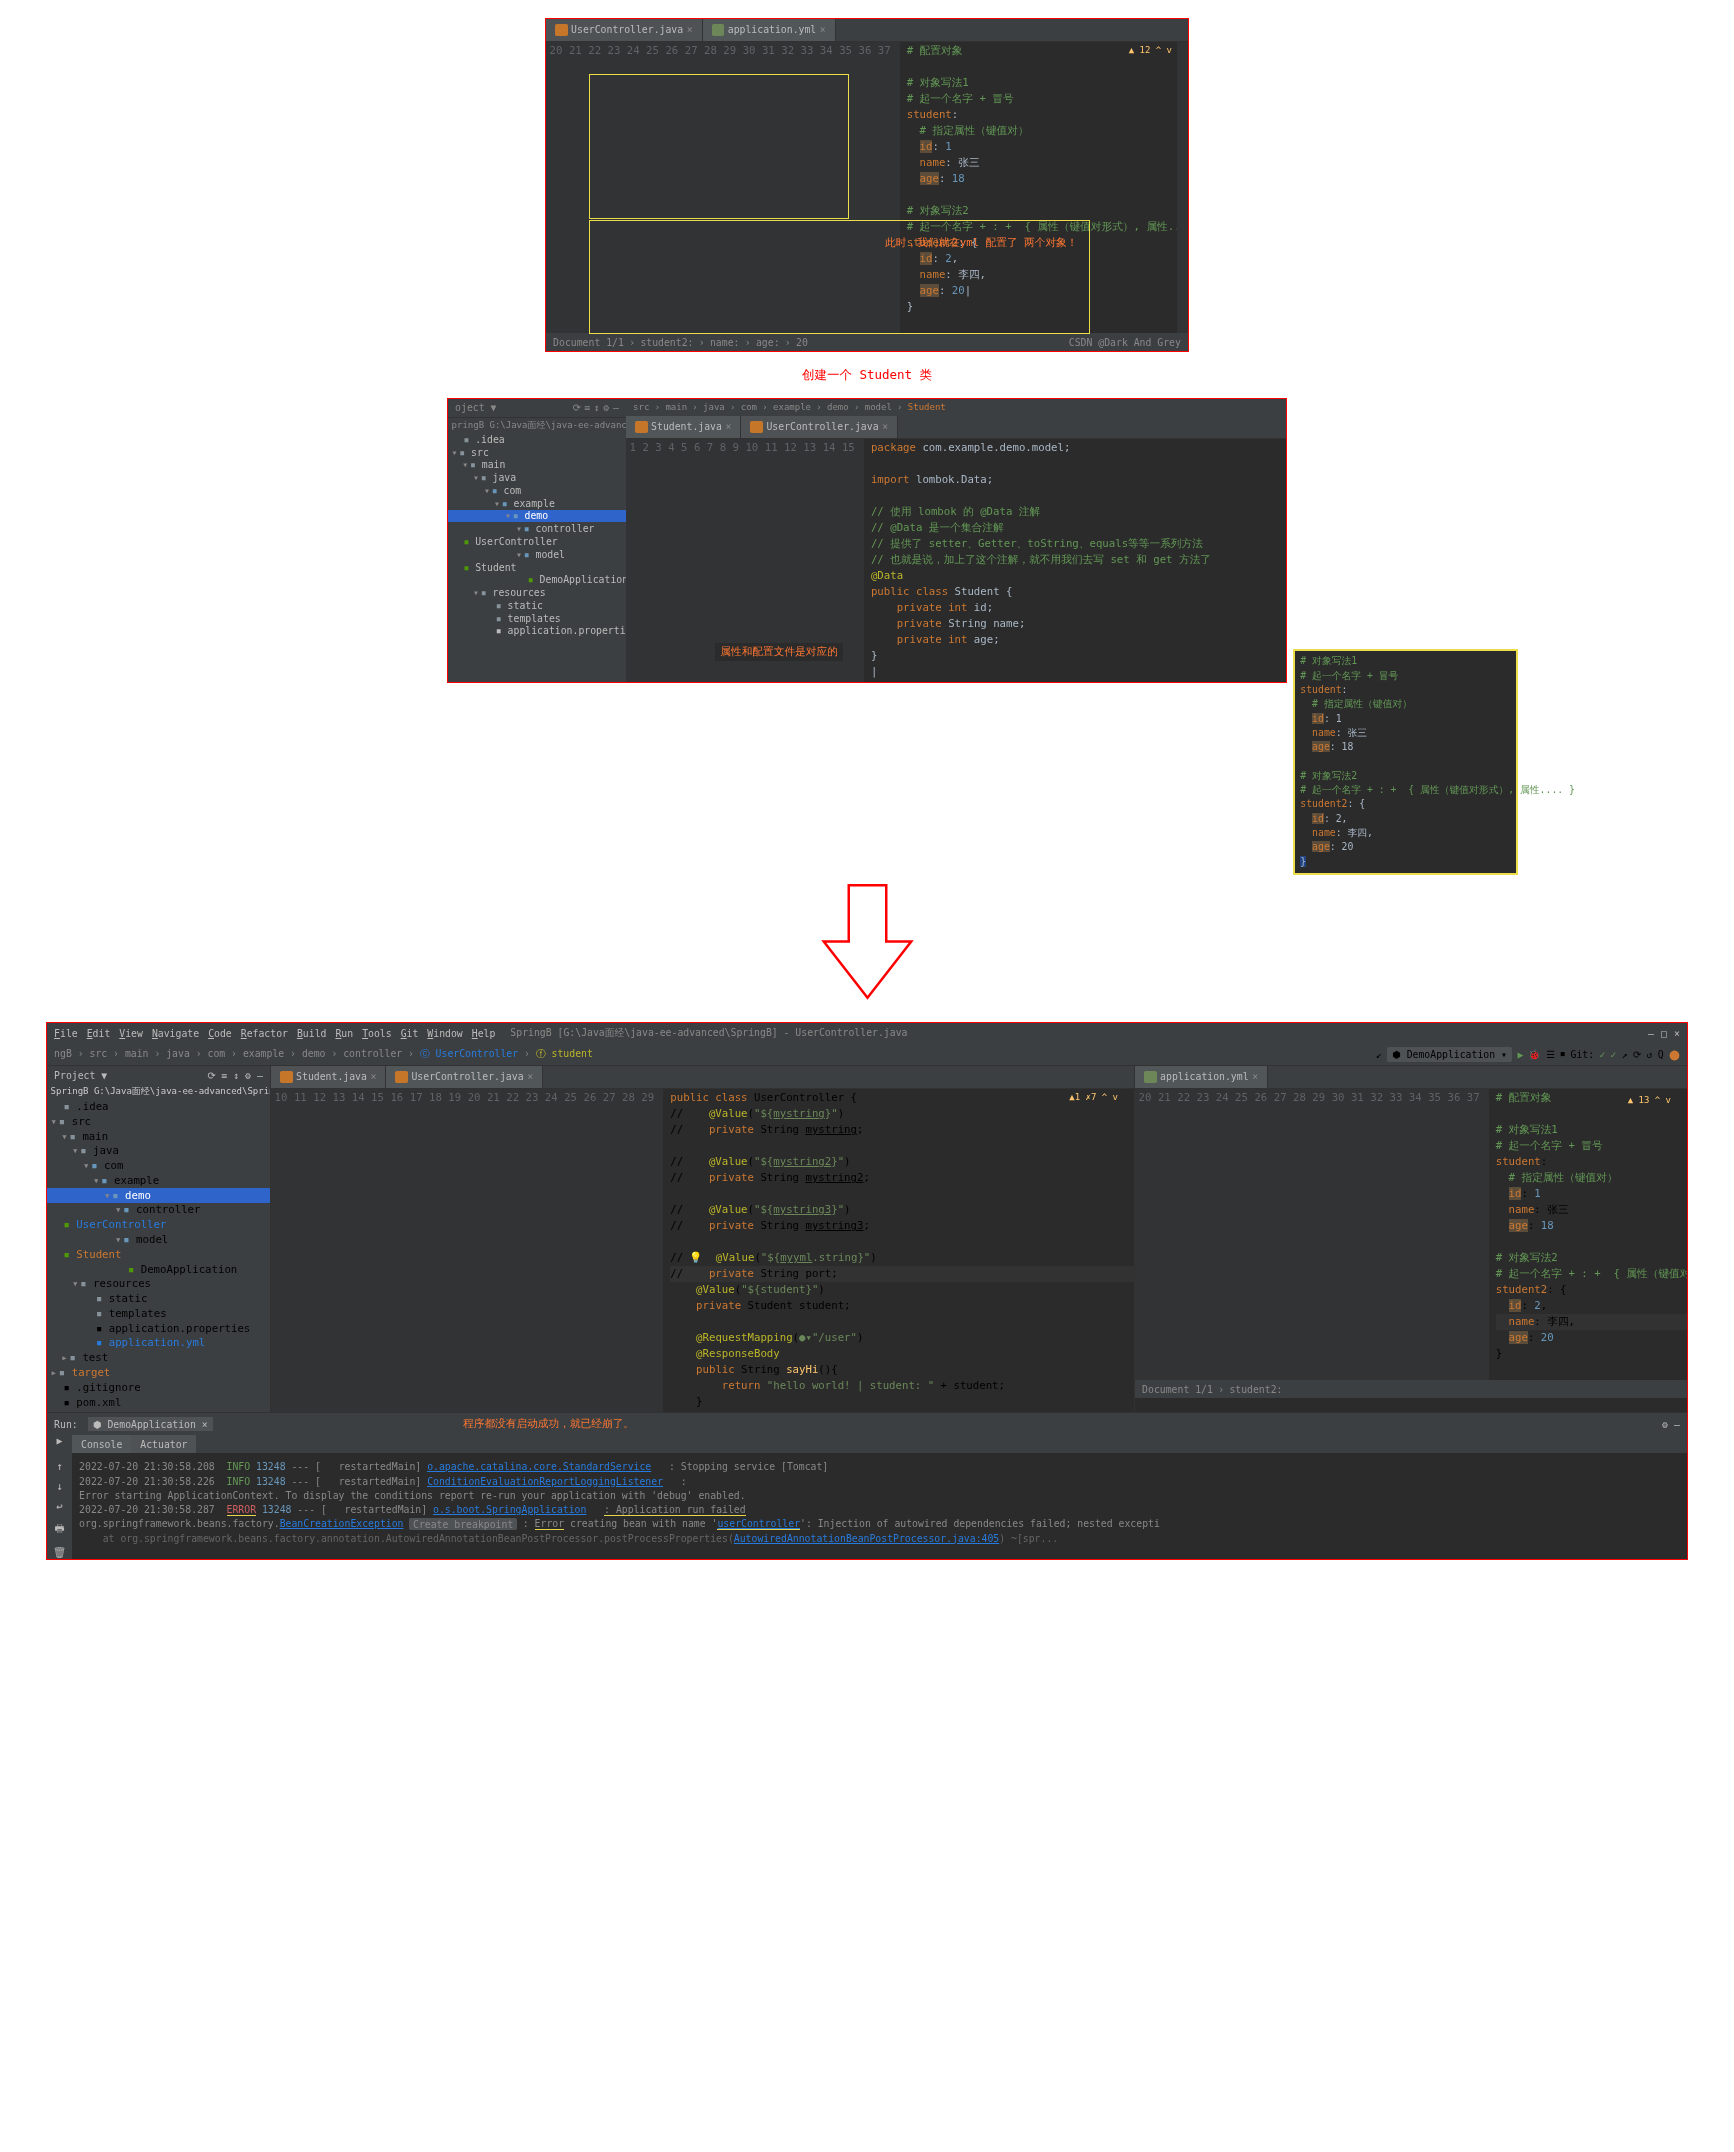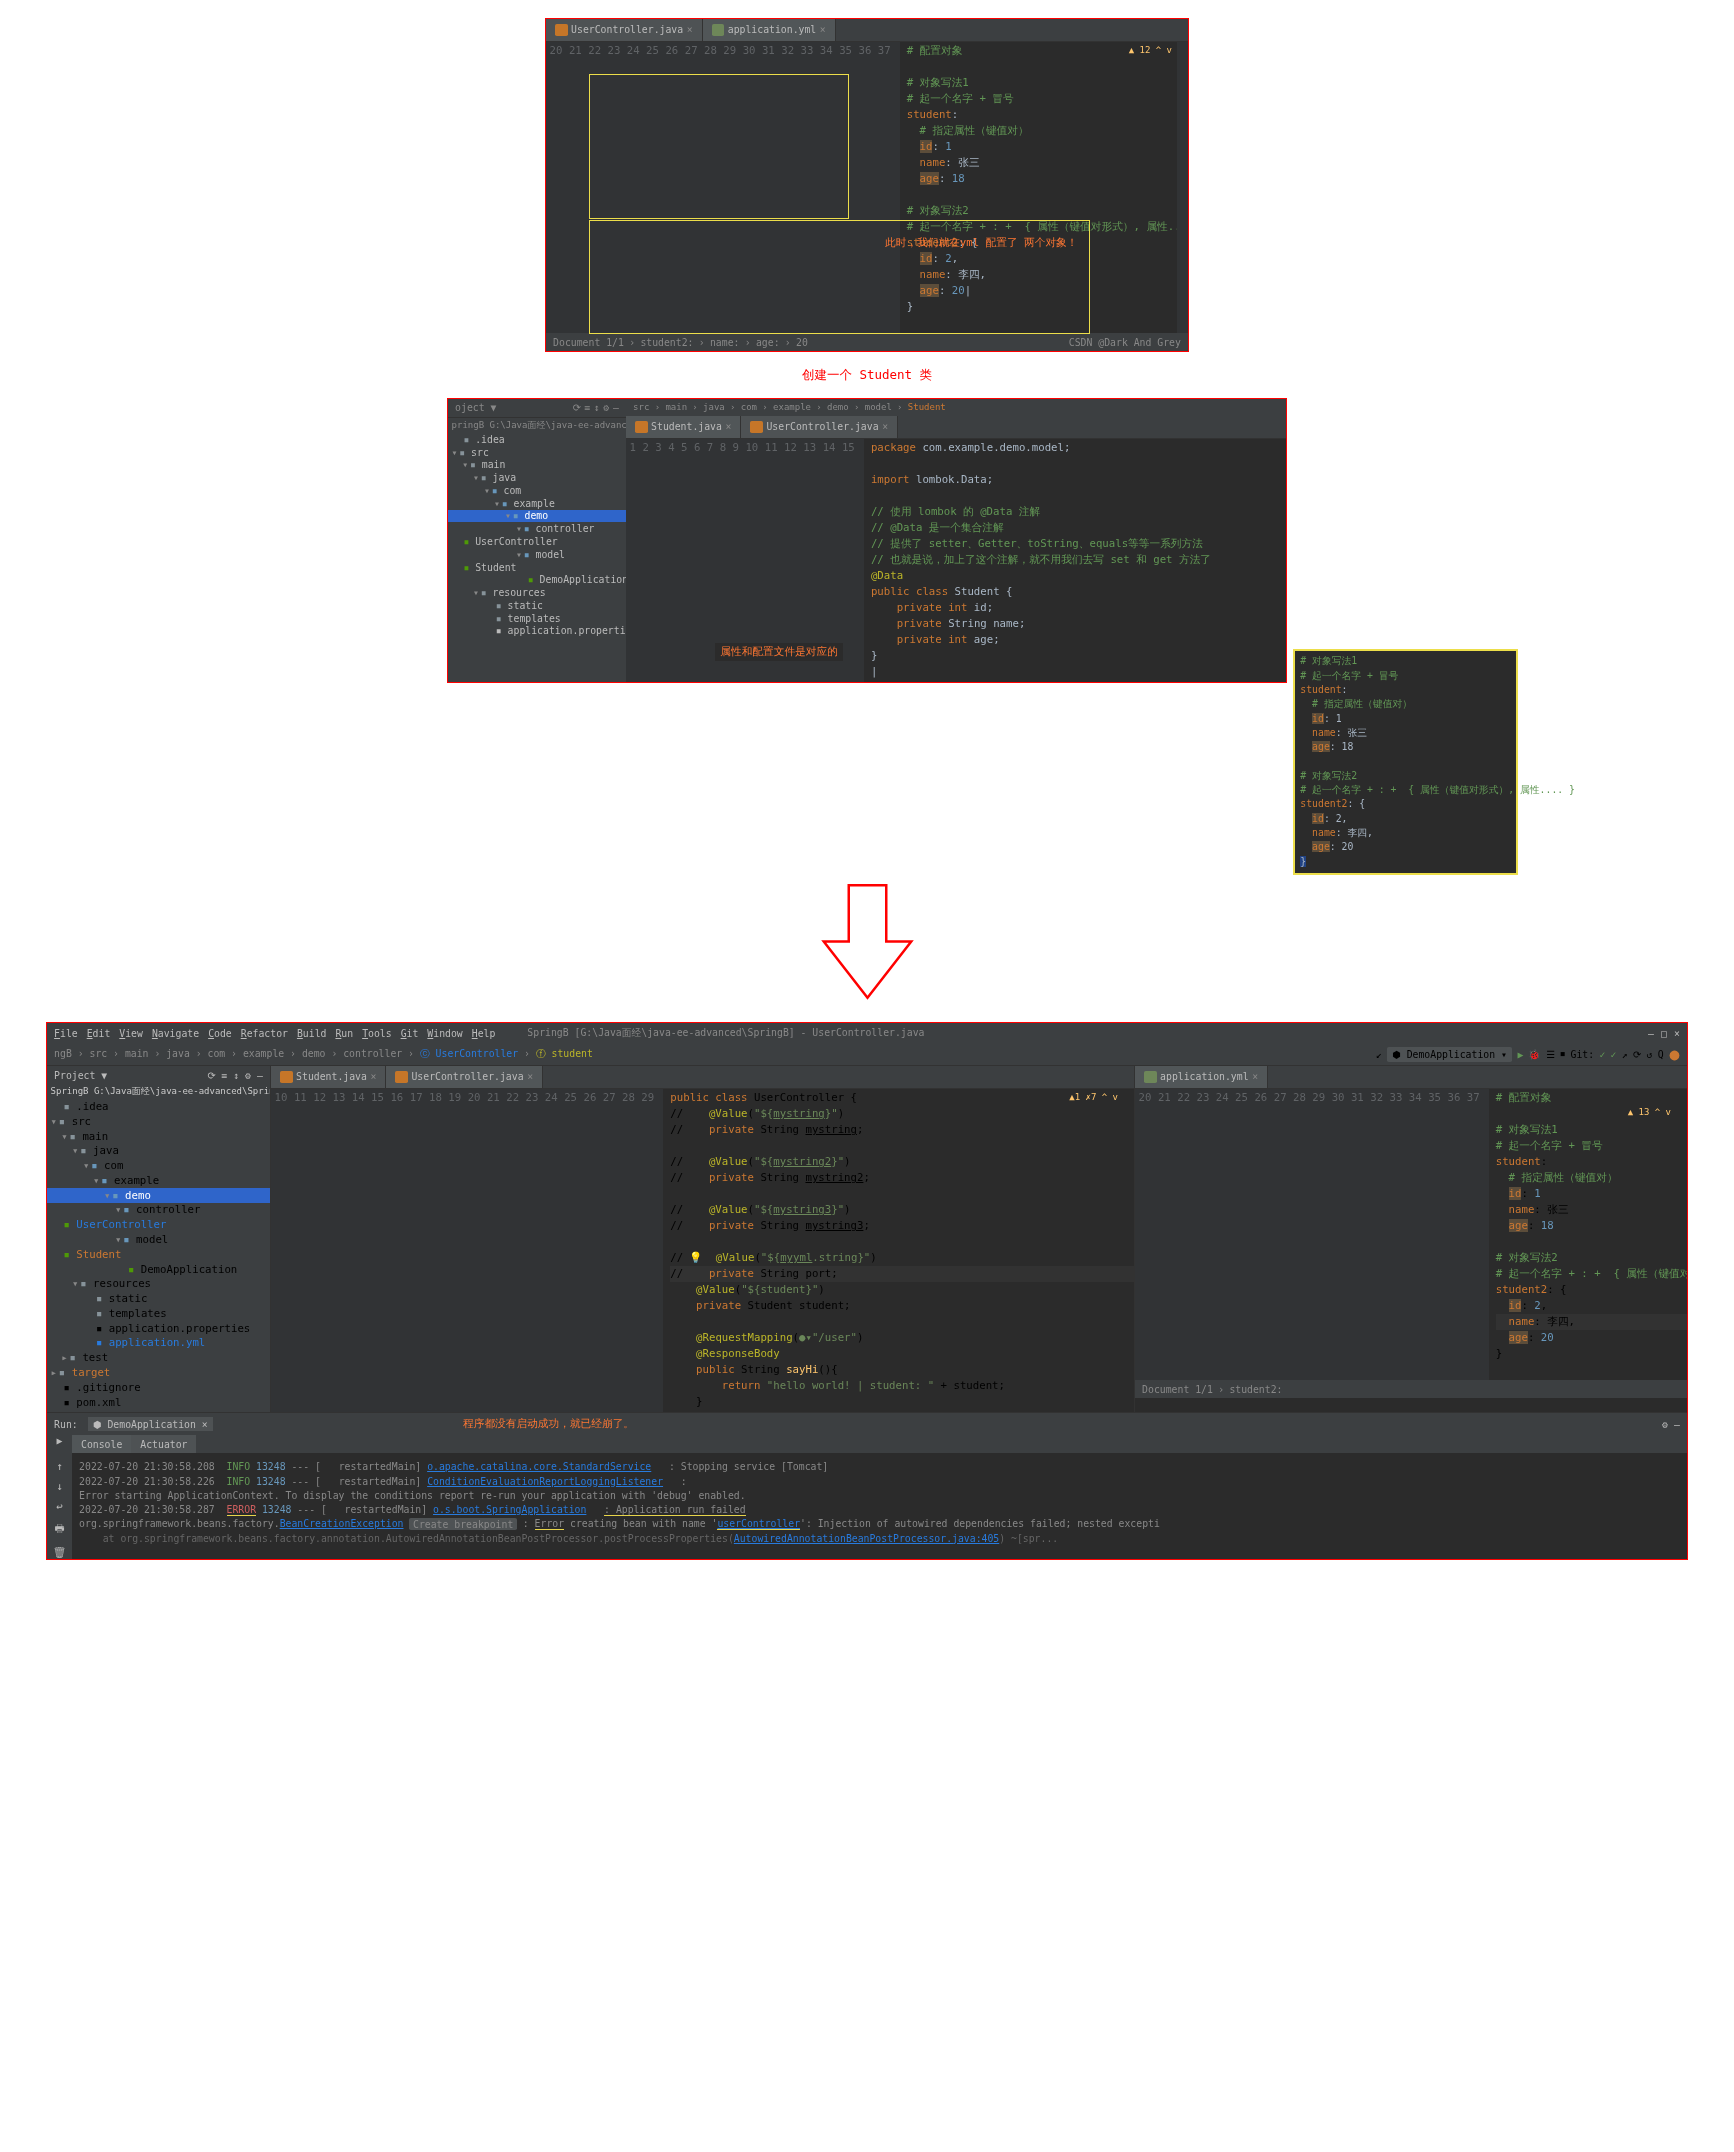--- a/index.html
+++ b/index.html
@@ -38,21 +38,21 @@
 .ico-pkg{color:#6897bb}
 .ico-cls{color:#4e9a06}
 .panel2{width:838px;display:flex}
 .panel2 .editor-pane{flex:1;background:#2b2b2b}
 .toolbar{background:#3c3f41;padding:3.6px 7.1px;display:flex;align-items:center;gap:5.3px;color:#888;font-size:9.8px;border-bottom:0.9px solid #323232}
 .toolbar-right{margin-left:auto;display:flex;gap:3.6px;align-items:center}
 .arrow-down{margin:18px auto;width:143px;height:125px;position:relative}
 .arrow-down svg{width:100%;height:100%}
 .side-snippet{position:absolute;right:-232px;top:250px;width:223px;border:1.8px solid #ecde4a;background:#2b2b2b}
 .panel3-wrap{width:1640px;margin:18px auto;border:1.8px solid red}
-.menubar{background:#3c3f41;color:#bbb;font-size:9.8px;padding:3.6px 7.1px;display:flex;gap:23px;align-items:center}
+.menubar{background:#3c3f41;color:#bbb;font-size:9.8px;padding:3.6px 7.1px;display:flex;gap:6px;align-items:center}
 .menubar .title{color:#888}
 .menubar .winbtns{margin-left:auto;display:flex;gap:7.1px}
 .panel3-body{display:flex;background:#2b2b2b}
 .panel3-left{width:223px;background:#3c3f41;display:flex;flex-direction:column}
 .panel3-left .header{background:#3c3f41;padding:3.6px 7.1px;font-size:9.8px;color:#bbb;display:flex;align-items:center}
 .panel3-center{flex:1;background:#2b2b2b;border-left:0.9px solid #323232;border-right:0.9px solid #323232}
 .panel3-right{width:552px;background:#2b2b2b}
 .bottom-panel{background:#2b2b2b;color:#bbb;border-top:0.9px solid #323232}
 .bottom-tabs{display:flex;background:#3c3f41;font-size:9.8px}
 .bottom-tab{padding:3.6px 9px;background:#4e5254}
@@ -337,21 +337,21 @@
 30
 31
 32
 33
 34
 35
 36
 37
 </div>
     <div class="code" id="p3r-code"><div><span class="cm"># 配置对象</span></div><div>&nbsp;</div><div><span class="cm"># 对象写法1</span></div><div><span class="cm"># 起一个名字 + 冒号</span></div><div><span class="key">student</span>:</div><div>  <span class="cm"># 指定属性（键值对）</span></div><div>  <span class="hl-err">id</span>: <span class="num">1</span></div><div>  <span class="key">name</span>: 张三</div><div>  <span class="hl-err">age</span>: <span class="num">18</span></div><div>&nbsp;</div><div><span class="cm"># 对象写法2</span></div><div><span class="cm"># 起一个名字 + : +  { 属性（键值对形式）, 属性.... }</span></div><div><span class="key">student2</span>: {</div><div>  <span class="hl-err">id</span>: <span class="num">2</span>,</div><div class="sel-line">  <span class="key">name</span>: 李四,</div><div>  <span class="hl-err">age</span>: <span class="num">20</span></div><div>}</div><div>&nbsp;</div></div>
-    <span class="badge-yellow" style="position:absolute;top:18px;right:16px">▲ 13 ^ v</span>
+    <span class="badge-yellow" style="position:absolute;top:6px;right:16px">▲ 13 ^ v</span>
    </div>
    <div class="breadcrumb"><span>Document 1/1</span>›<span>student2:</span></div>
   </div>
  </div>
  <div class="bottom-panel">
   <div style="background:#3c3f41;padding:3.6px 7.1px;font-size:9.8px;display:flex;align-items:center">
    <span>Run: </span>
    <span style="background:#4e5254;padding:1.8px 5.3px;margin-left:10px">⬢ <span>DemoApplication</span> ×</span>
    <span style="margin-left:250px" class="note-orange">程序都没有启动成功，就已经崩了。</span>
    <span style="margin-left:auto">⚙ —</span>

